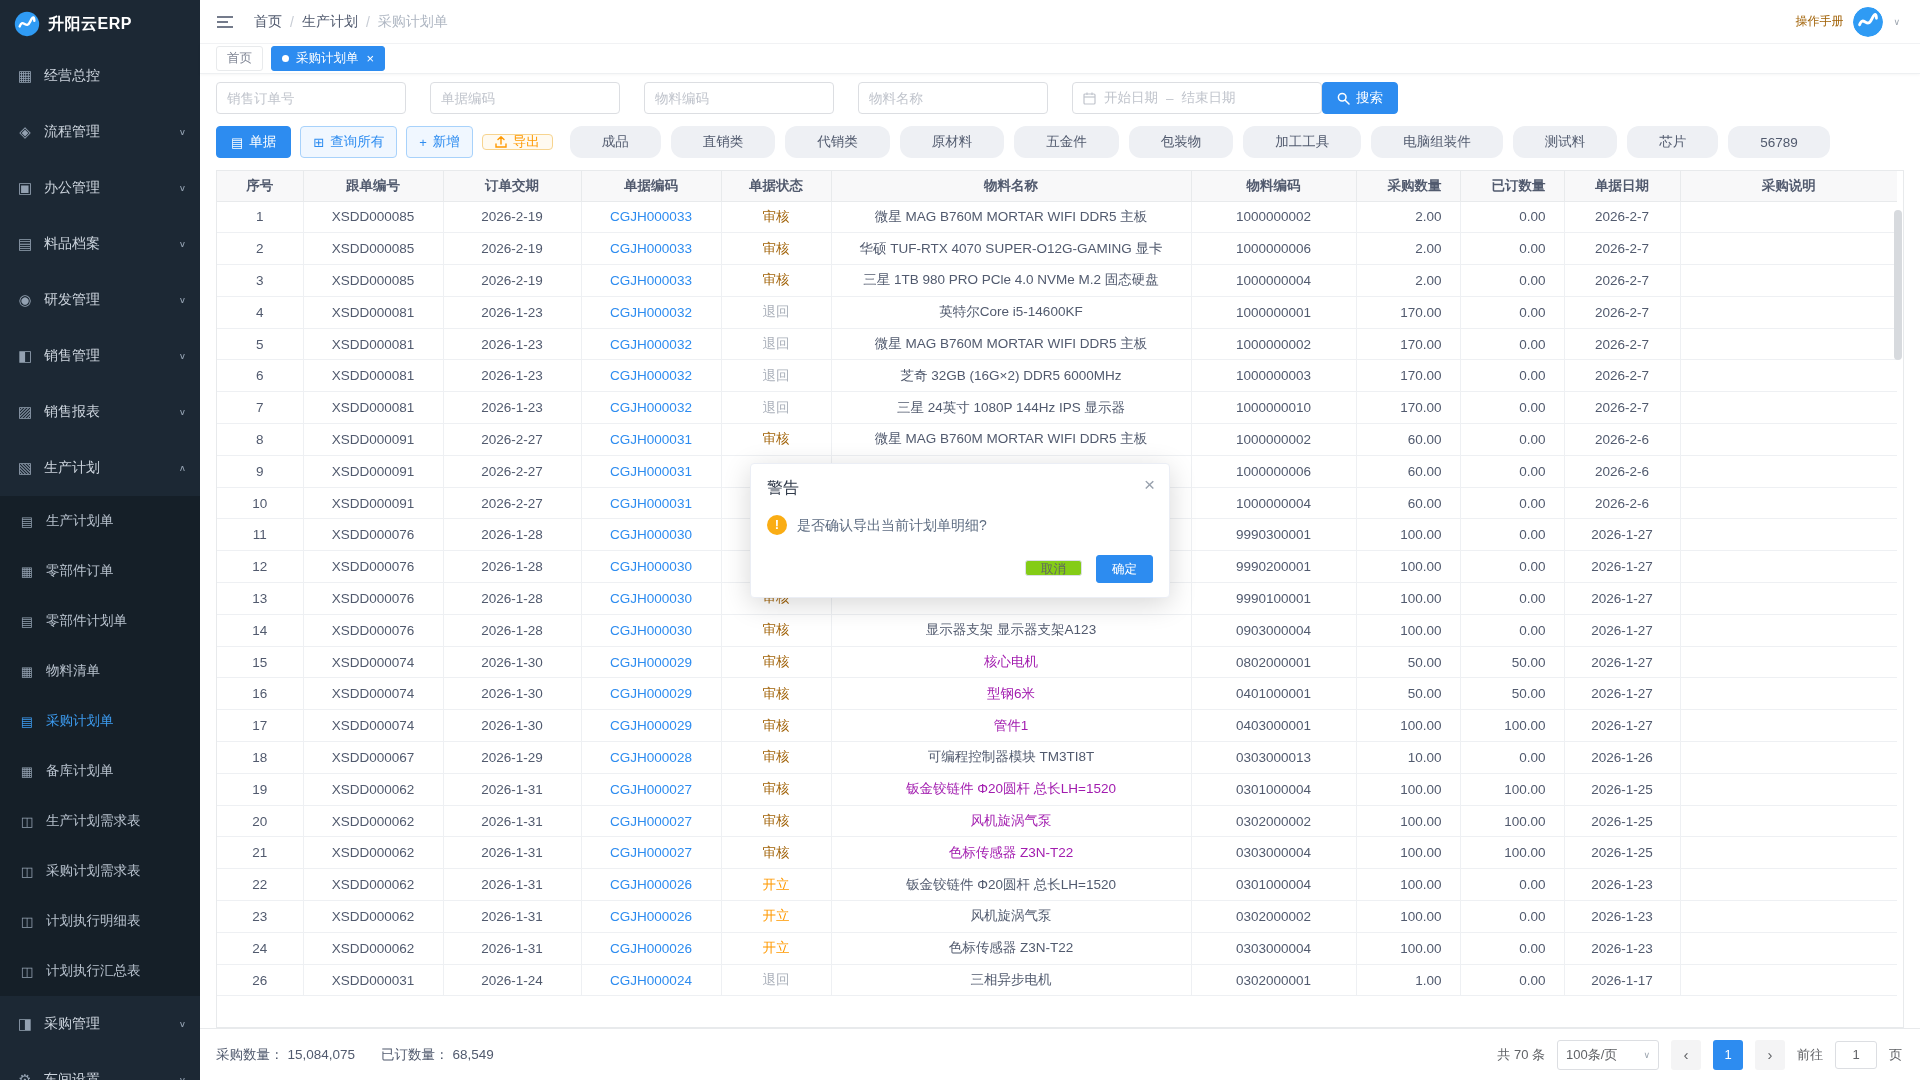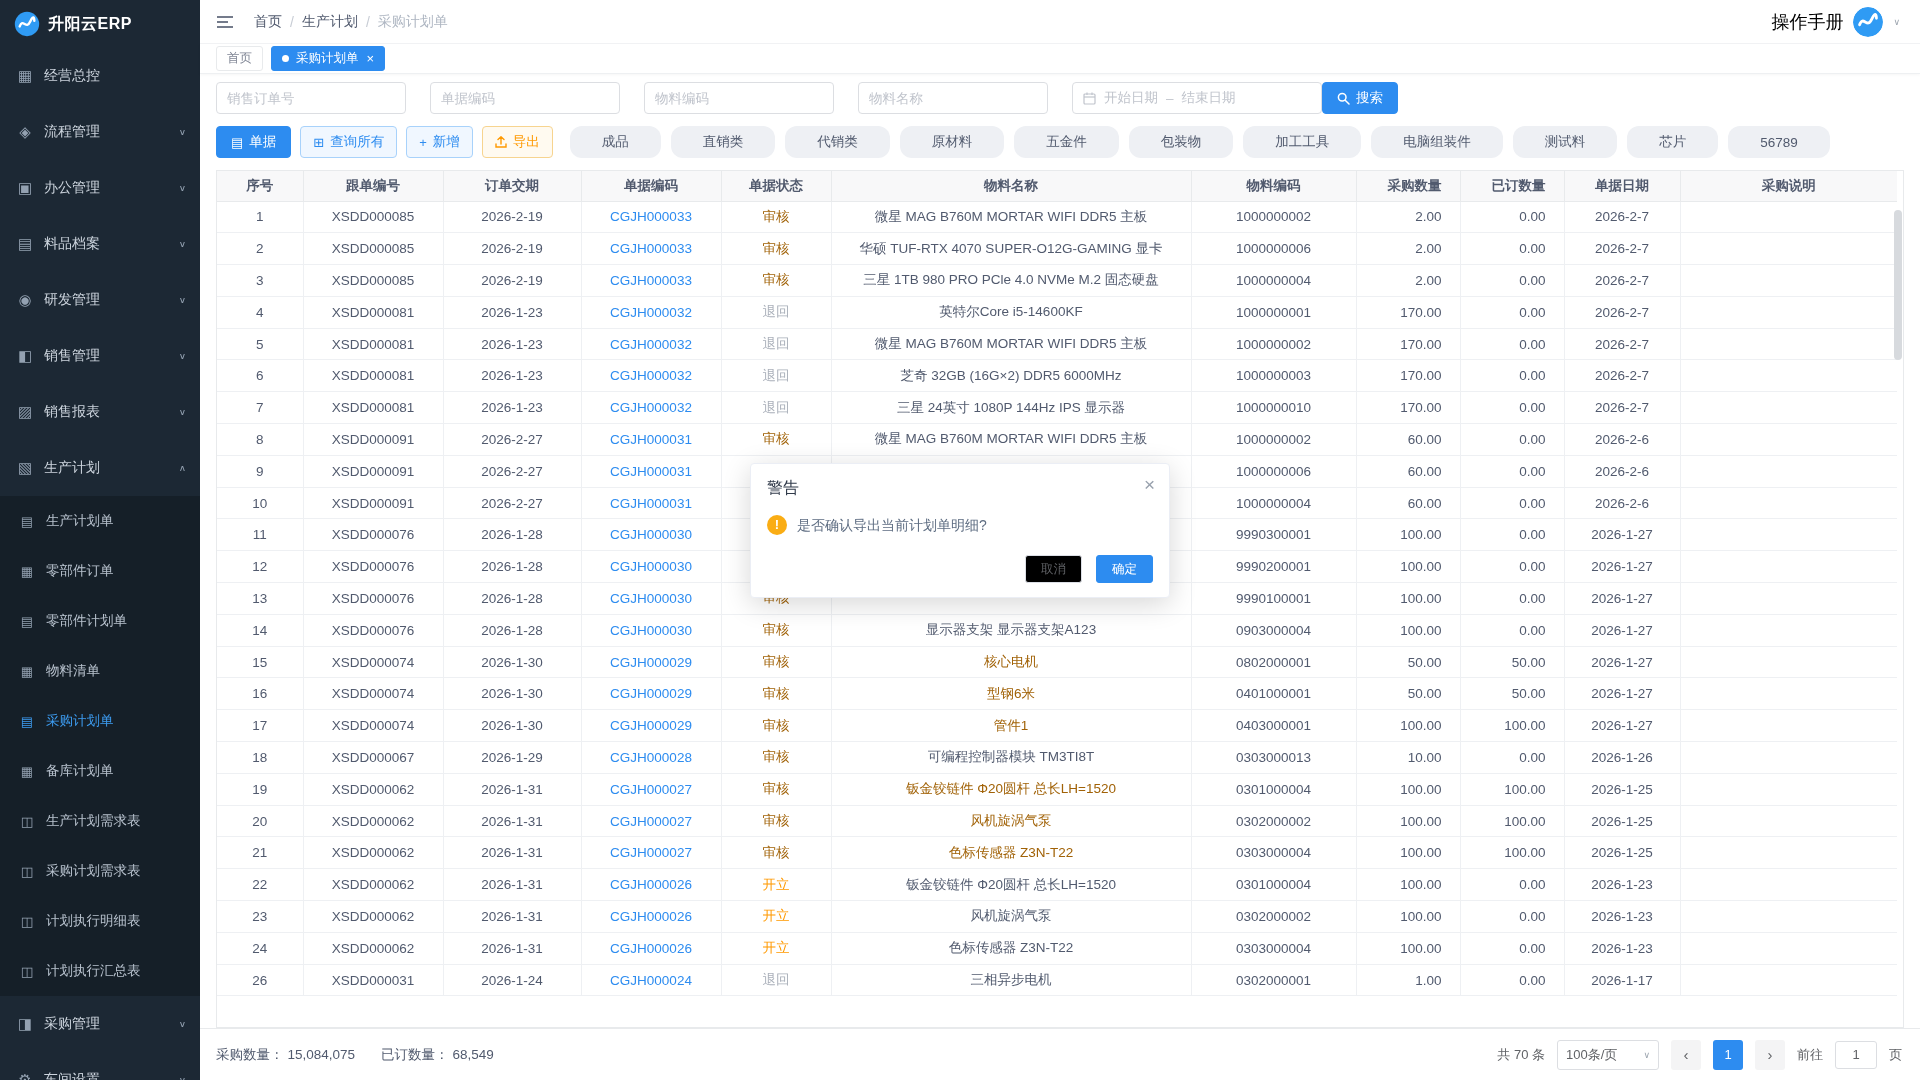--- a/index.html
+++ b/index.html
@@ -25,21 +25,21 @@
   
   .main { flex:1; min-width:0; height:100%; display:flex; flex-direction:column; background:#fff; }
 
   .topbar { height:44px; flex:0 0 44px; display:flex; align-items:center; padding:0 20px 0 14px; border-bottom:1px solid #f2f3f5; }
   .collapse-btn { width:22px; height:22px; display:flex; align-items:center; justify-content:center; cursor:pointer; margin-right:18px; }
   .breadcrumb { display:flex; align-items:center; gap:8px; font-size:14px; }
   .crumb { color:#515a6e; cursor:pointer; }
   .crumb.last { color:#aeb6c2; cursor:default; }
   .crumb-sep { color:#c7ccd4; }
   .top-right { margin-left:auto; display:flex; align-items:center; gap:10px; }
-  .manual-link { font-size:18px; color:#000000; cursor:pointer; }
+  .manual-link { font-size:12px; color:#a16207; cursor:pointer; }
   .avatar { width:30px; height:30px; border-radius:50%; overflow:hidden; display:inline-flex; cursor:pointer; }
   .avatar svg { width:30px; height:30px; }
   .tiny-caret { font-size:9px; color:#9aa3ad; }
 
   .tabsbar { height:30px; flex:0 0 30px; display:flex; align-items:center; padding:0 16px; border-bottom:1px solid #eef0f2; box-shadow:0 1px 3px rgba(0,0,0,.04); }
   .tag { height:25px; display:inline-flex; align-items:center; padding:0 10px; border:1px solid #e8eaec; border-radius:3px; background:#fff; color:#808695; font-size:12.5px; margin-right:8px; cursor:pointer; }
   .tag.active { background:#2d8cf0; border-color:#2d8cf0; color:#fff; }
   .tag .dot { width:7px; height:7px; border-radius:50%; background:#fff; margin-right:7px; }
   .tag .tag-close { margin-left:8px; font-size:13px; line-height:1; }
 
@@ -51,37 +51,37 @@
   .f-input::placeholder { color:#c0c4cc; }
   .date-range { width:250px; height:32px; border:1px solid #dcdee2; border-radius:4px; display:flex; align-items:center; padding:0 10px; gap:8px; color:#c0c4cc; font-size:13.5px; cursor:pointer; }
   .date-range .sep { color:#c0c4cc; }
   .btn-primary { height:32px; display:inline-flex; align-items:center; gap:6px; padding:0 14px; background:#2d8cf0; border:1px solid #2d8cf0; color:#fff; font-size:13.5px; border-radius:4px; cursor:pointer; font-family:inherit; }
   .search-btn { }
 
   
   .toolbar { display:flex; align-items:center; flex:0 0 32px; margin-bottom:12px; }
   .toolbar > * { margin-right:9px; }
   .btn-ghost-blue { height:32px; display:inline-flex; align-items:center; gap:6px; padding:0 12px; background:#f0f7ff; border:1px solid #a8d2fb; color:#2d8cf0; font-size:13.5px; border-radius:4px; cursor:pointer; font-family:inherit; }
-  .btn-ghost-orange { height:32px; display:inline-flex; align-items:center; gap:6px; padding:0 12px; background:#fffaf0; border:1px solid #f7d48f; color:#ff9900; font-size:13.5px; border-radius:4px; cursor:pointer; font-family:inherit; }
+  .btn-ghost-orange { height:16px; display:inline-flex; align-items:center; gap:6px; padding:0 12px; background:#fffaf0; border:1px solid #f7d48f; color:#ff9900; font-size:13.5px; border-radius:4px; cursor:pointer; font-family:inherit; }
   .btn-ic { font-size:13px; line-height:1; }
   .chips { display:flex; align-items:center; margin-left:8px; }
   .chip { height:32px; display:inline-flex; align-items:center; padding:0 32px; background:#eef0f4; color:#515a6e; font-size:13.5px; border-radius:12px; margin-right:10px; cursor:pointer; white-space:nowrap; }
 
   
   .tablewrap { flex:1; min-height:0; position:relative; border:1px solid #e8eaec; overflow:hidden; }
   table { width:1680px; border-collapse:collapse; table-layout:fixed; }
   th { height:30px; background:#f8f8f9; font-size:13.5px; font-weight:bold; color:#515a6e; text-align:center; border-right:1px solid #e8eaec; border-bottom:1px solid #e8eaec; padding:0 6px; white-space:nowrap; overflow:hidden; }
   td { height:31.8px; font-size:13.5px; color:#515a6e; text-align:center; border-right:1px solid #eef0f3; border-bottom:1px solid #eef0f3; padding:0 6px; white-space:nowrap; overflow:hidden; text-overflow:ellipsis; }
   th:last-child, td:last-child { border-right:none; }
   .num { text-align:right; padding-right:18px; }
   .doc-link { color:#2d8cf0; cursor:pointer; }
   .st-green { color:#a16207; }
   .st-gray { color:#aab0ba; }
   .st-orange { color:#ff9900; }
-  .mat-green { color:#a16207; }
+  .mat-green { color:#a21caf; }
   .vscroll { position:absolute; top:31px; right:1px; bottom:1px; width:8px; }
   .vthumb { position:absolute; top:8px; right:0; width:8px; height:150px; background:#d7dade; border-radius:4px; cursor:pointer; }
 
   
   .pagebar { height:52px; flex:0 0 52px; display:flex; align-items:center; justify-content:space-between; padding:0 18px 0 16px; border-top:1px solid #e8eaec; background:#fff; }
   .totals { font-size:13.5px; color:#515a6e; display:flex; align-items:center; }
   .tot-num { margin-left:4px; }
   .tot-gap { margin-left:26px; }
   .pager { display:flex; align-items:center; gap:12px; font-size:13px; color:#606266; }
   .select { height:30px; min-width:102px; border:1px solid #dcdee2; border-radius:3px; display:flex; align-items:center; justify-content:space-between; padding:0 8px; cursor:pointer; background:#fff; }
@@ -92,21 +92,21 @@
 
   
   .msgbox { position:fixed; left:750px; top:463px; width:420px; background:#fff; border:1px solid #ebeef5; border-radius:4px; box-shadow:0 6px 28px rgba(0,0,0,.16); z-index:20; }
   .mb-head { position:relative; padding:14px 16px 8px 16px; }
   .mb-title { font-size:16px; color:#303a4a; }
   .mb-close { position:absolute; top:11px; right:14px; font-size:19px; color:#98a1ad; cursor:pointer; line-height:1; }
   .mb-body { display:flex; align-items:flex-start; padding:8px 16px 6px 16px; }
   .warn-ic { flex:0 0 20px; width:20px; height:20px; border-radius:50%; background:#faad14; color:#fff; font-size:13px; font-weight:bold; text-align:center; line-height:20px; margin-right:10px; }
   .mb-msg { font-size:14px; color:#5e6d82; line-height:20px; }
   .mb-foot { text-align:right; padding:14px 16px 14px 16px; }
-  .mb-cancel { height:28px; padding:0 15px; background:#000000; border:1px solid #dcdfe6; border-radius:3px; color:#606266; font-size:12.5px; cursor:pointer; font-family:inherit; }
+  .mb-cancel { height:16px; padding:0 15px; background:#84cc16; border:1px solid #dcdfe6; border-radius:3px; color:#606266; font-size:12.5px; cursor:pointer; font-family:inherit; }
   .mb-confirm { height:28px; padding:0 15px; background:#2d8cf0; border:1px solid #2d8cf0; border-radius:3px; color:#fff; font-size:12.5px; cursor:pointer; margin-left:10px; font-family:inherit; }
 </style>
 </head>
 <body>
 
 <div class="app">
 
   <aside class="sidebar">
     <div class="logo">
       <svg viewBox="0 0 32 32">

